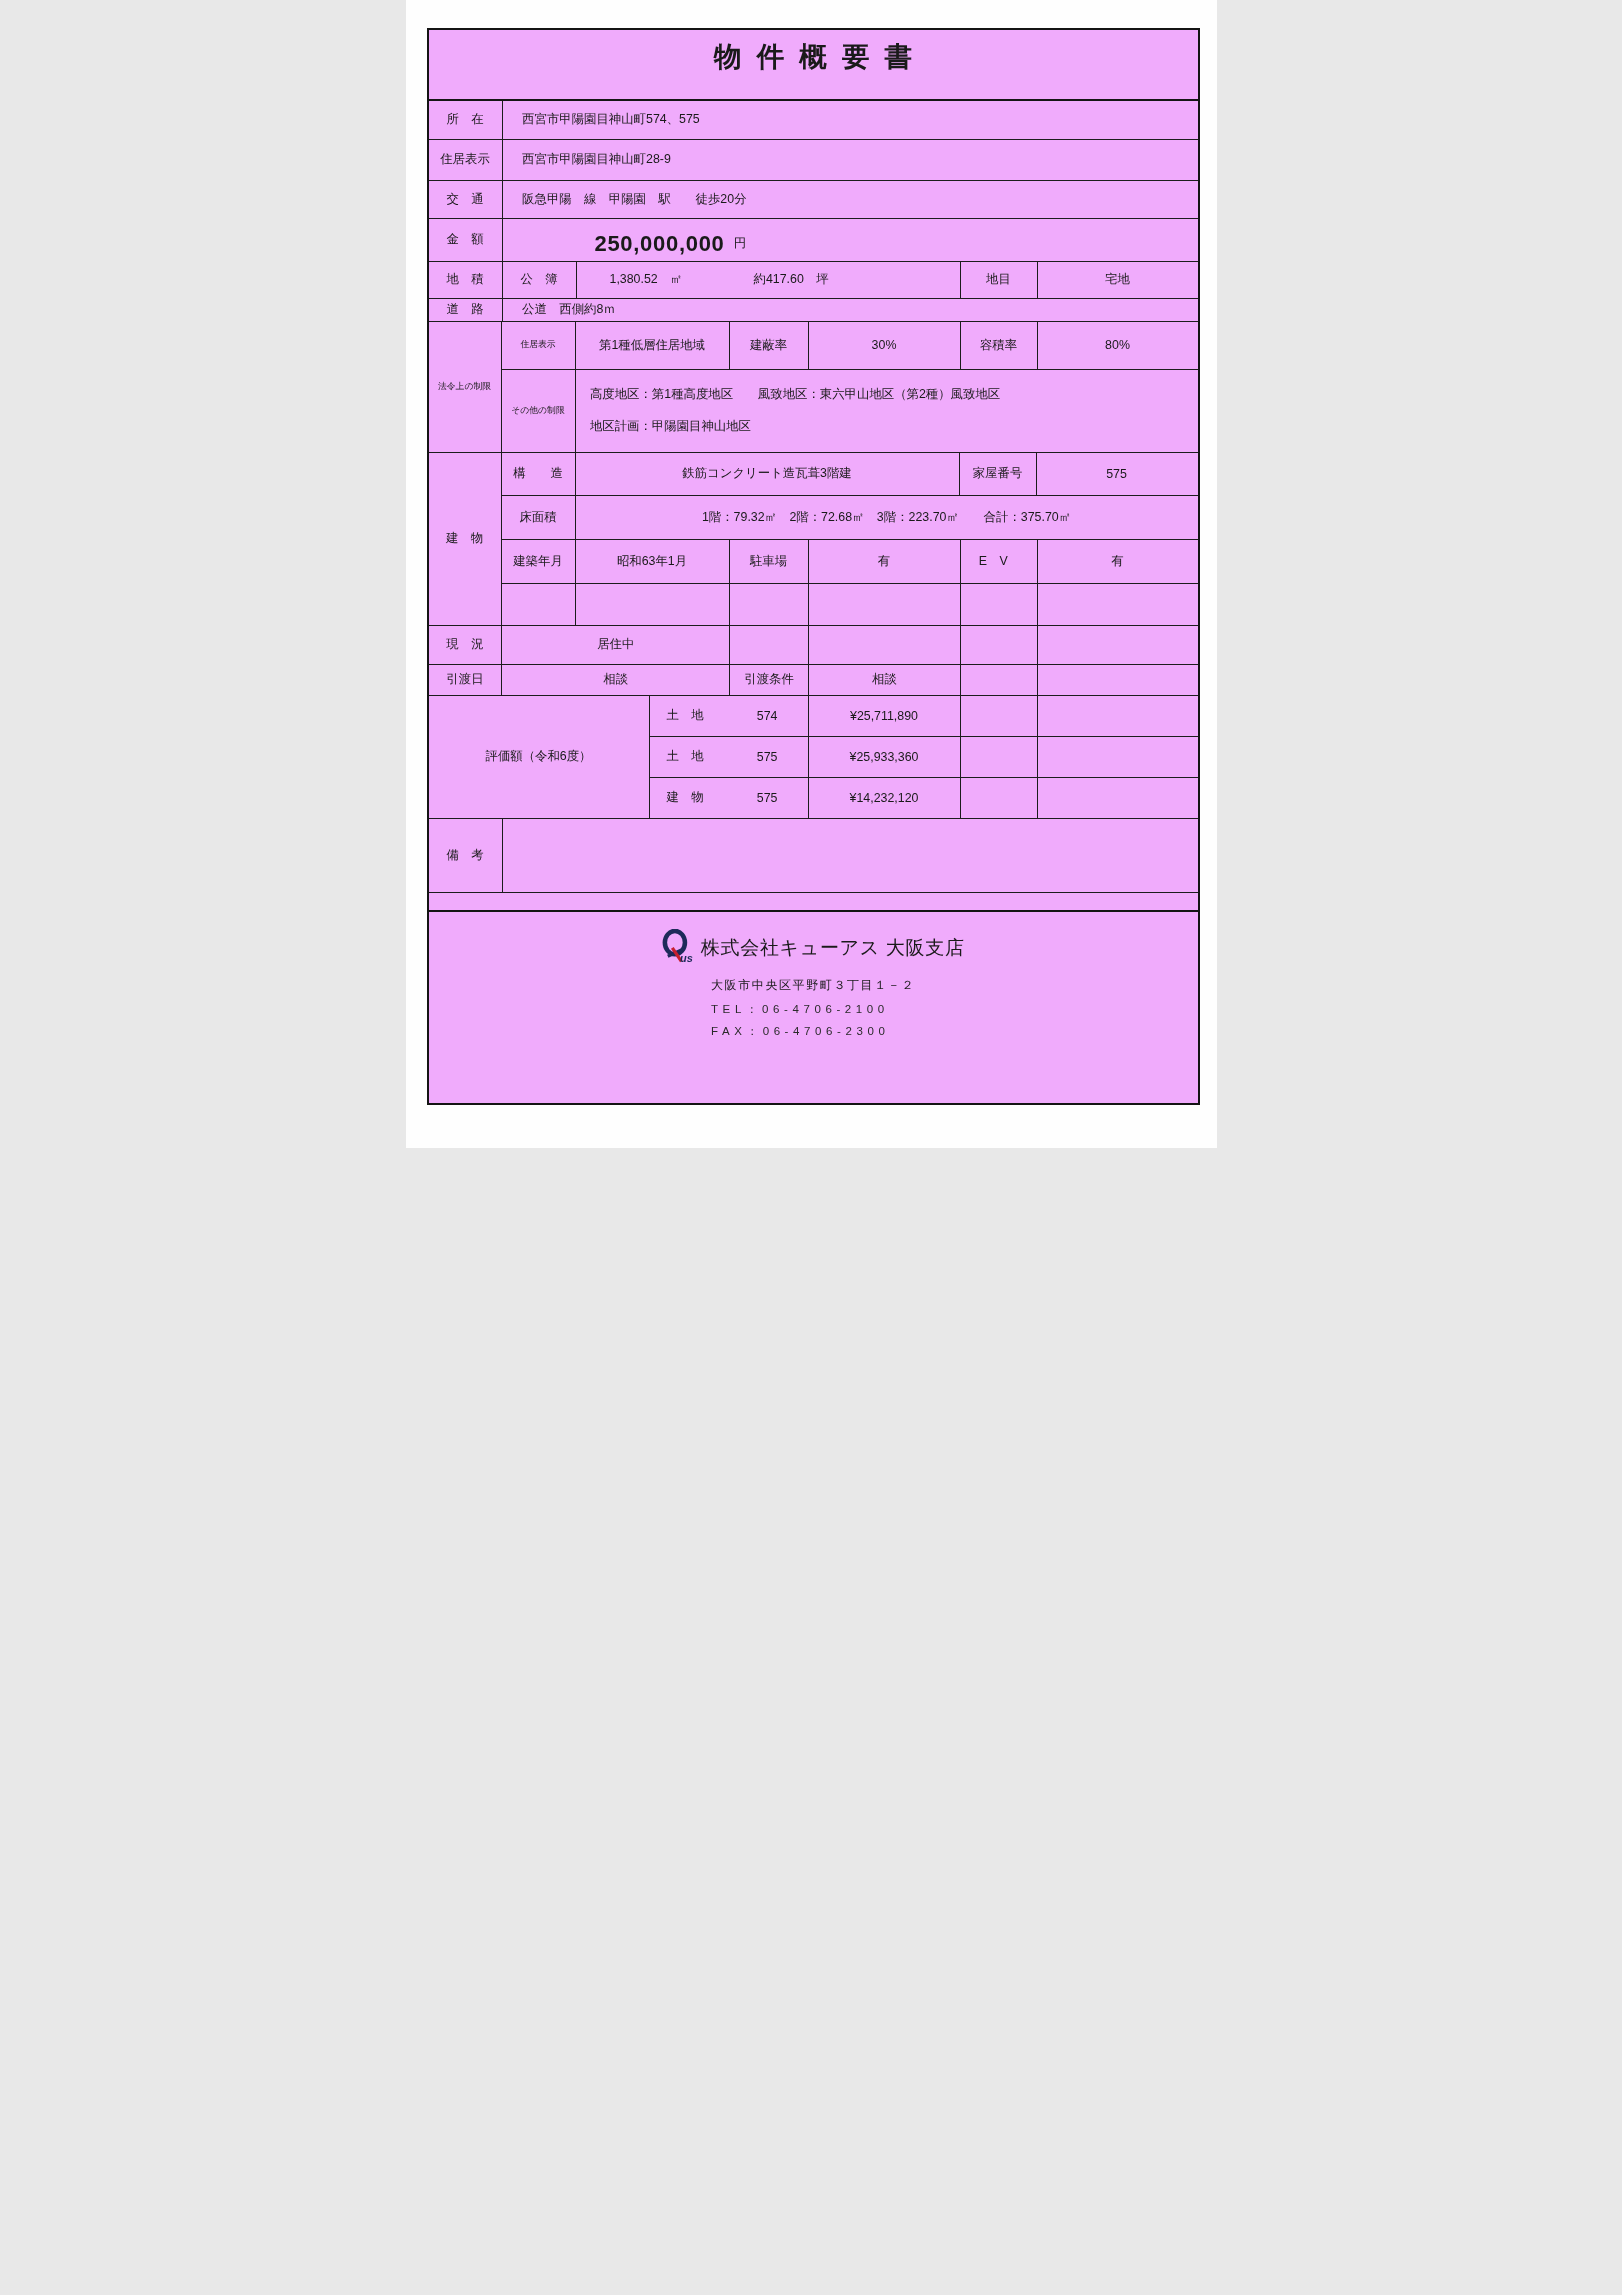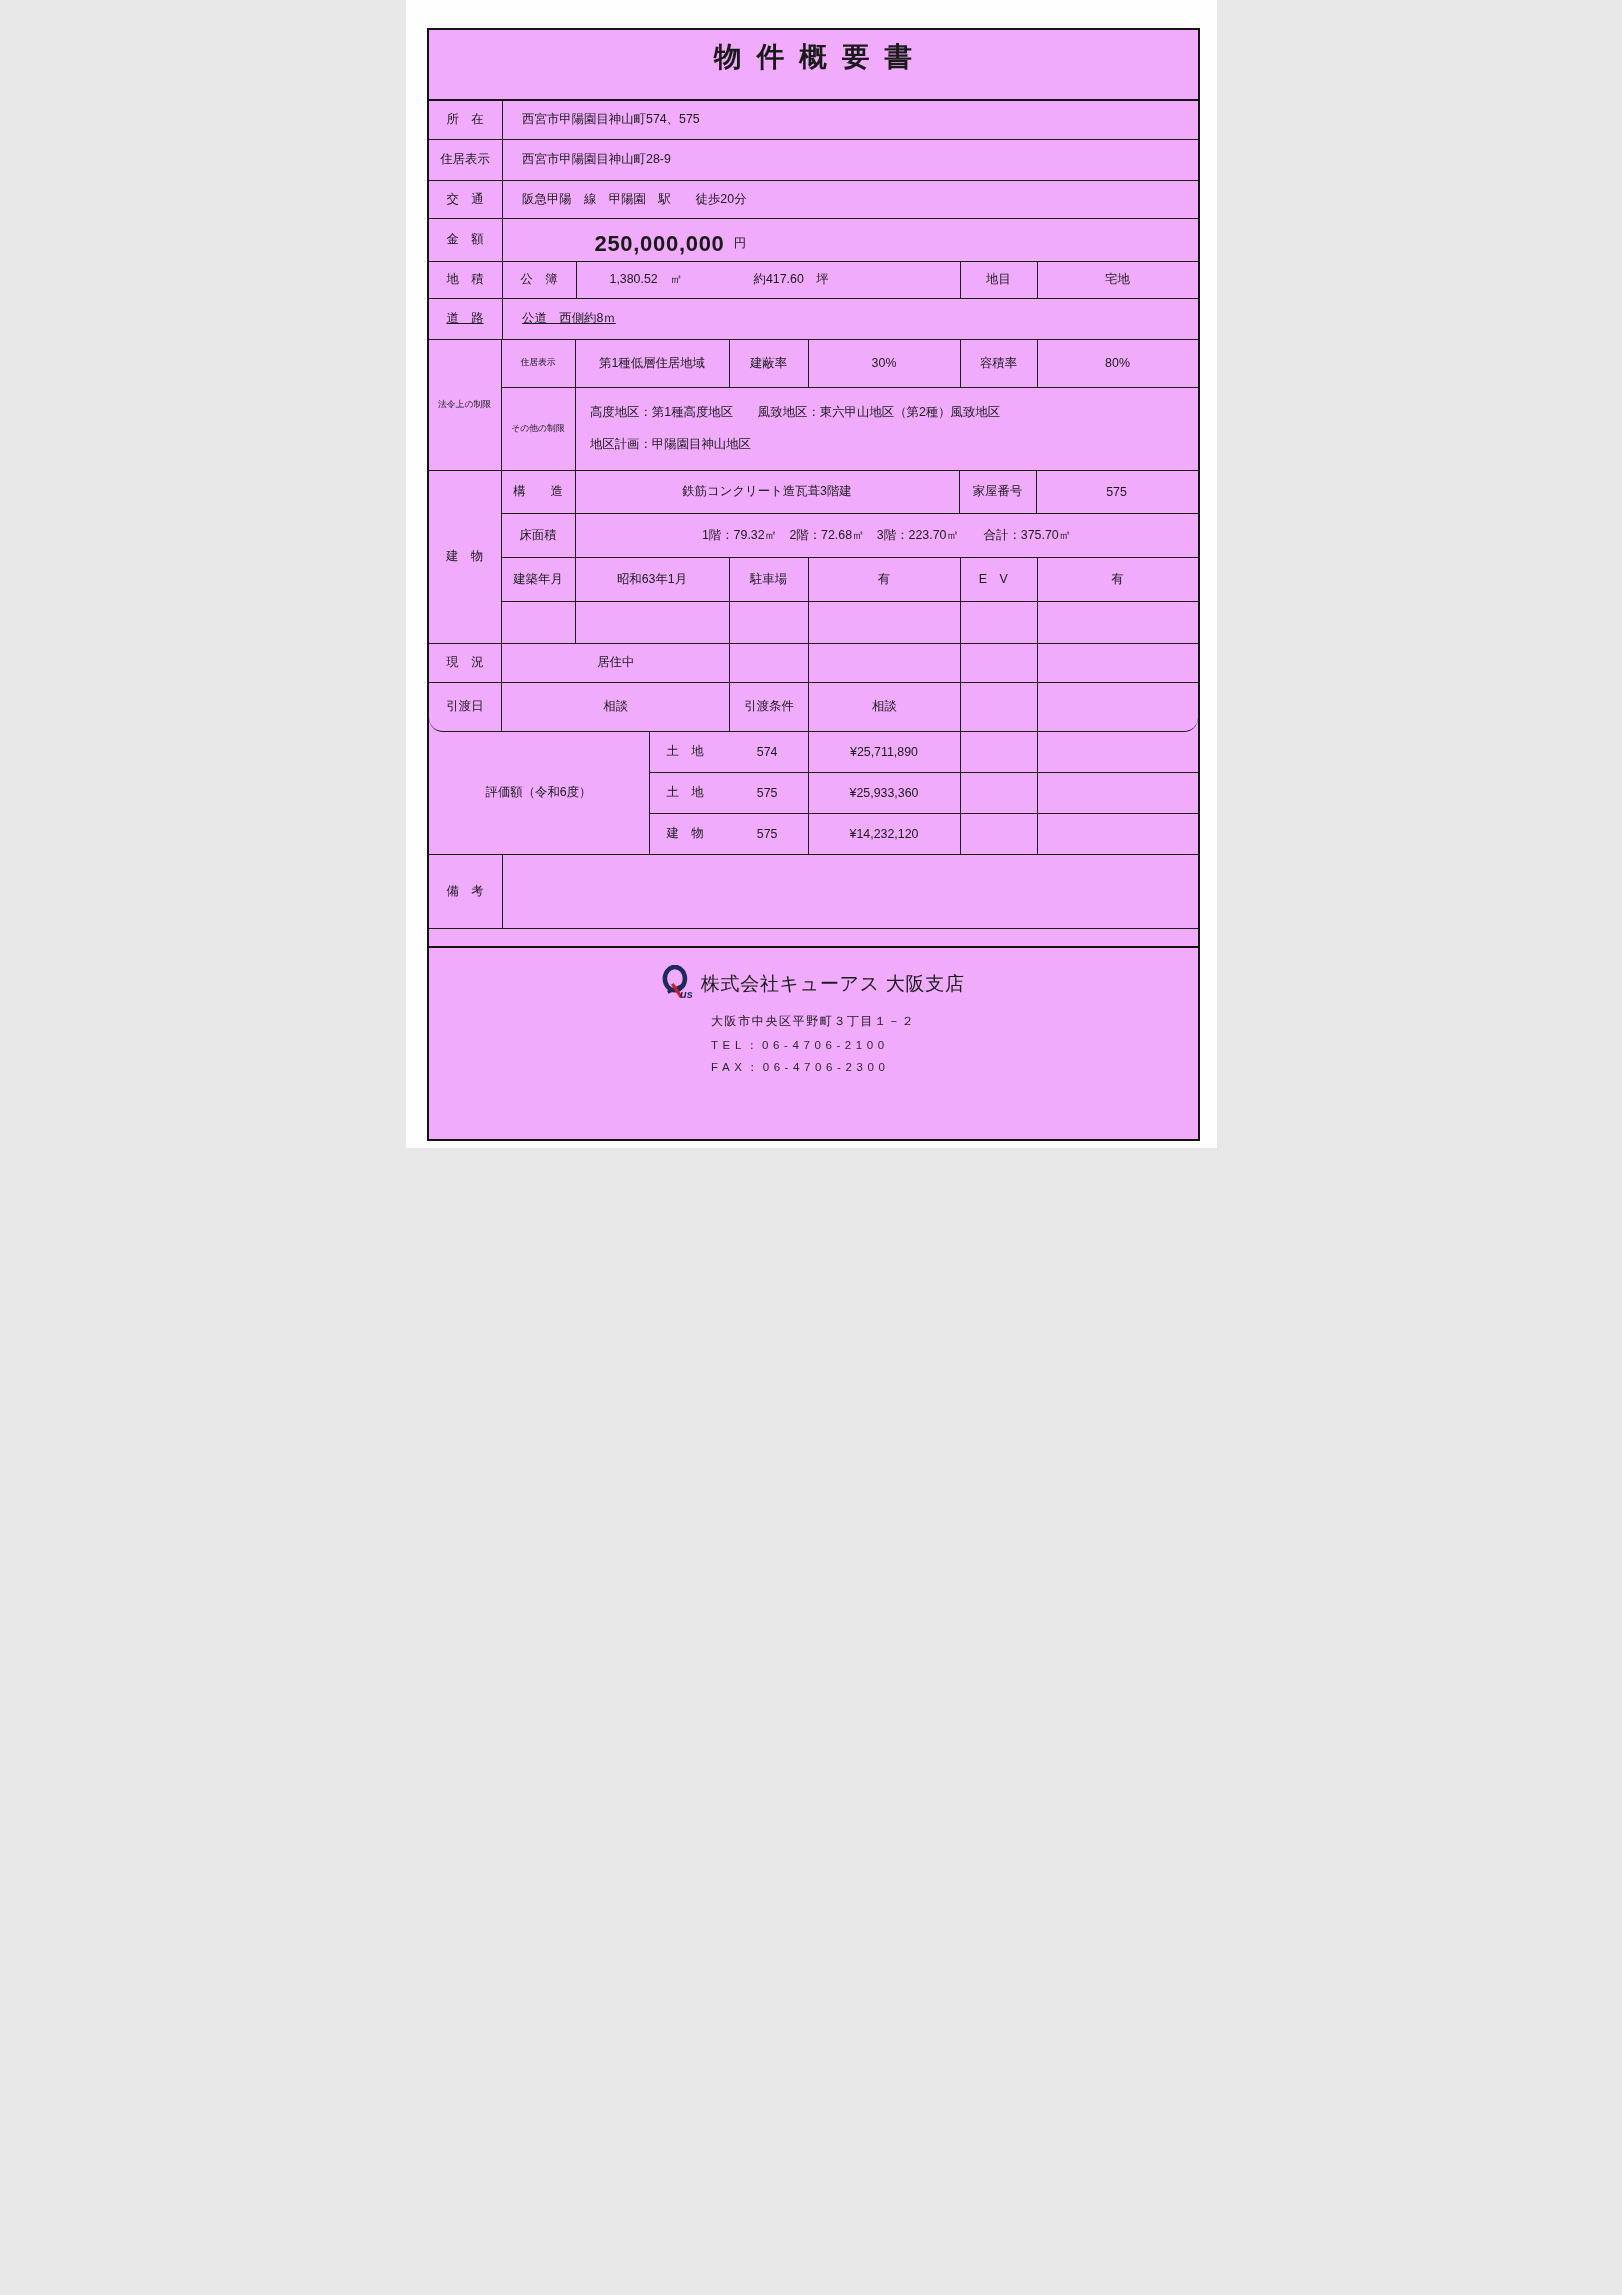--- a/index.html
+++ b/index.html
@@ -31,24 +31,24 @@
     justify-content:center;font-size:12.4px;white-space:nowrap;
   }
   .group-body{flex:1;display:flex;flex-direction:column;}
   .group-body .row:last-child{border-bottom:none;flex:1;}
   
   .title-row{height:71px;border-bottom:2px solid #141414;}
   .title-cell{width:100%;justify-content:center;align-items:center;
     padding-bottom:14.4px;font-size:27.5px;font-weight:bold;letter-spacing:0.55em;
     text-indent:0.55em;}
   .r-sho{height:39px;}.r-jyu{height:41px;}.r-kou{height:38px;}
-  .r-kin{height:43px;}.r-chi{height:37px;}.r-dou{height:41px;text-decoration:underline;}
+  .r-kin{height:43px;}.r-chi{height:37px;}.r-dou{height:23px;}
   .g-legal{height:131px;}.legal-r1{height:48px;}
   .g-bld{height:173px;}.bld-r1{height:43px;}.bld-r2{height:44px;}.bld-r3{height:44px;}
-  .r-gen{height:39px;}.r-hiki{height:49px;border-radius:14px;}
+  .r-gen{height:39px;}.r-hiki{height:31px;}
   .g-val{height:123px;}.val-r1{height:41px;}.val-r2{height:41px;}
   .r-biko{height:74px;}.r-strip{height:19.6px;border-bottom:2px solid #141414;}
   .r-footer{height:191px;border-bottom:none;display:block;}
   .left-pad{justify-content:flex-start;padding-left:19.6px;}
   .price-cell{justify-content:flex-start;padding-left:92px;margin-top:8px;}
   .price-num{font-size:22px;font-weight:600;letter-spacing:0.7px;}
   .price-unit{font-size:12.4px;margin-left:9.2px;}
   .area-cell{justify-content:flex-start;padding-left:33px;gap:71px;}
   .small-label{font-size:8.8px;}
   .other-val{

